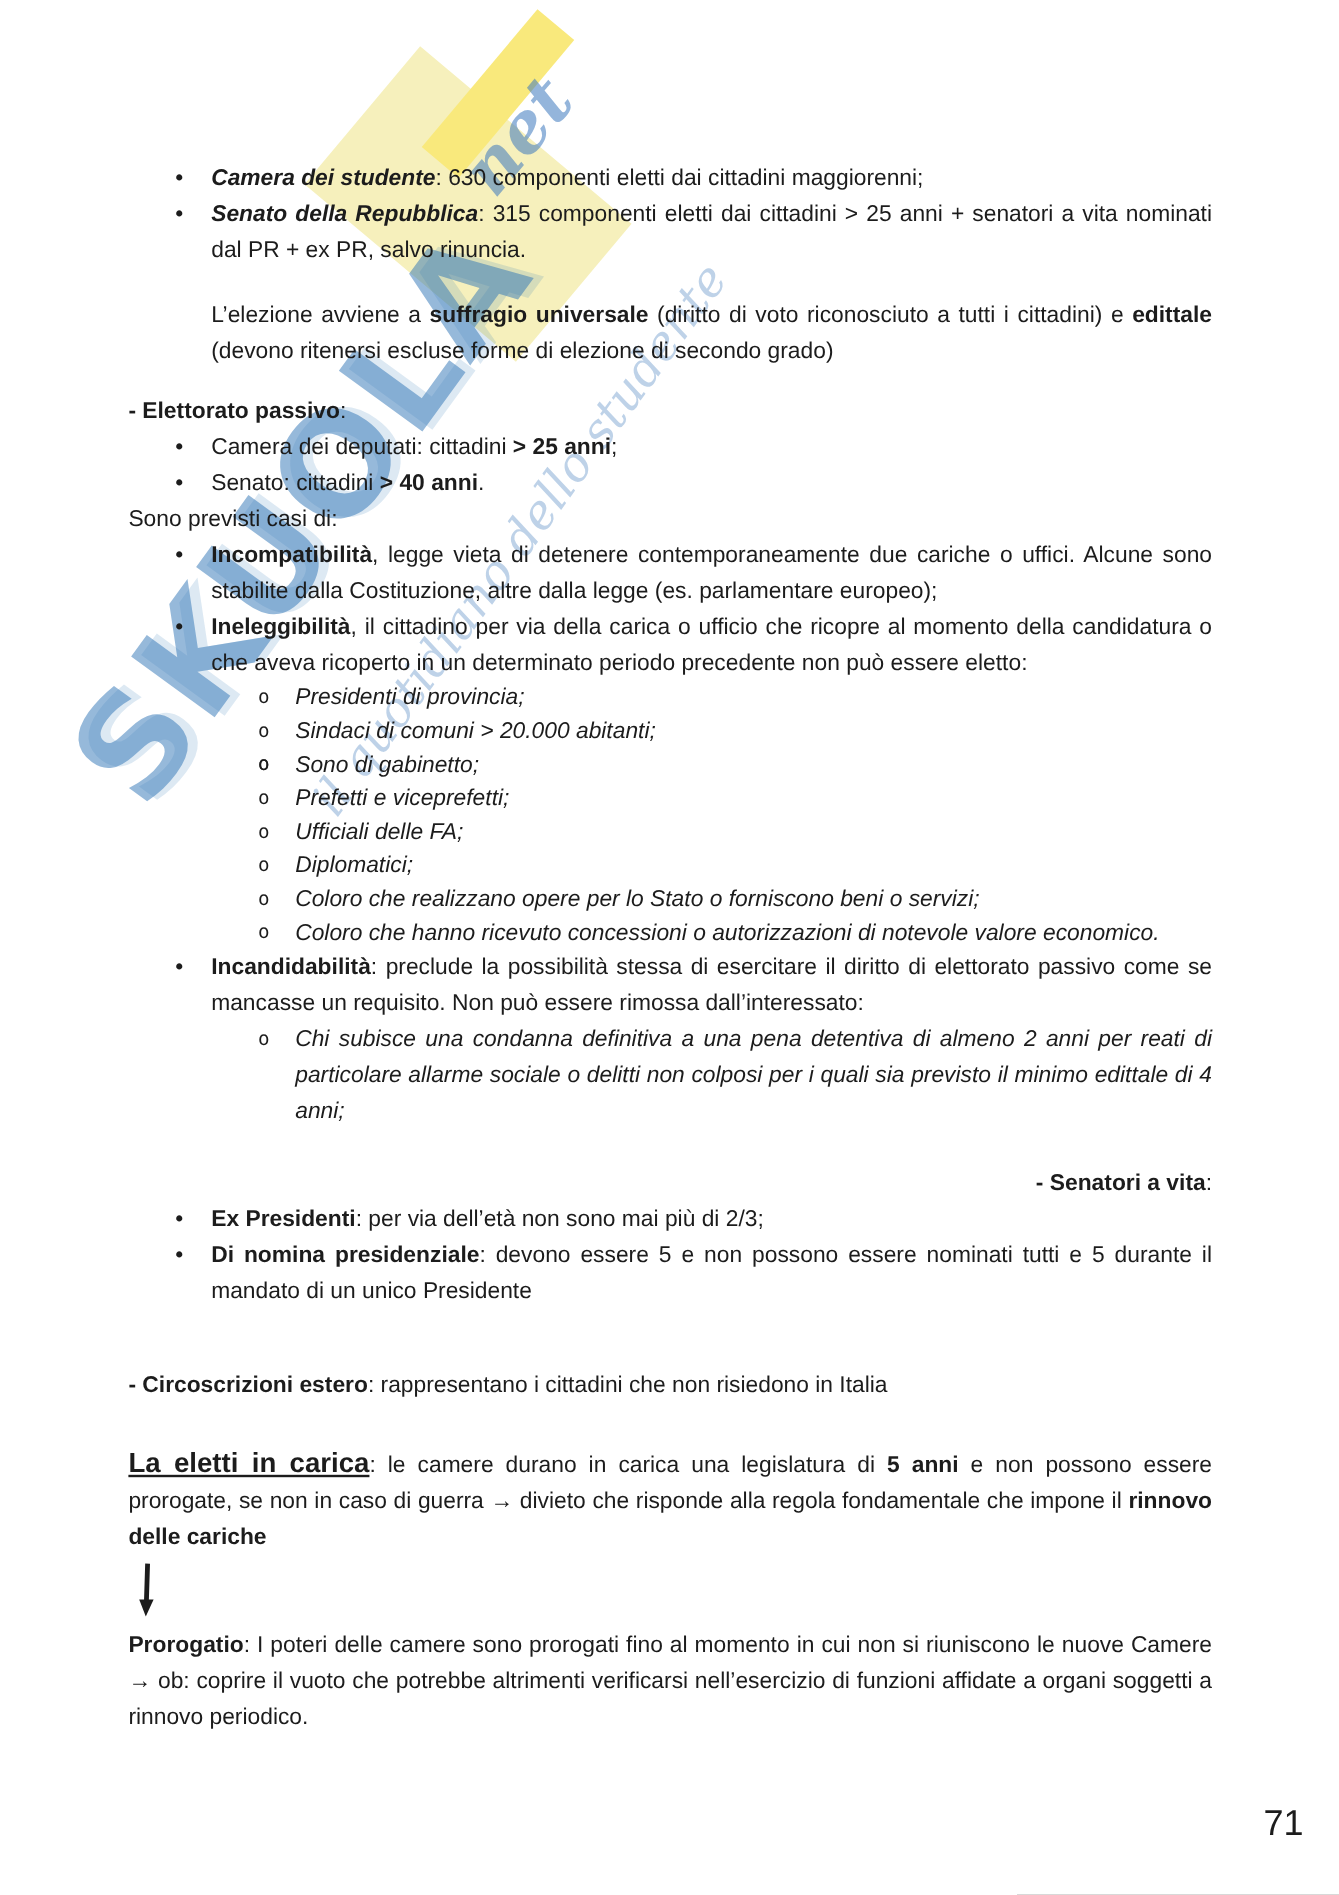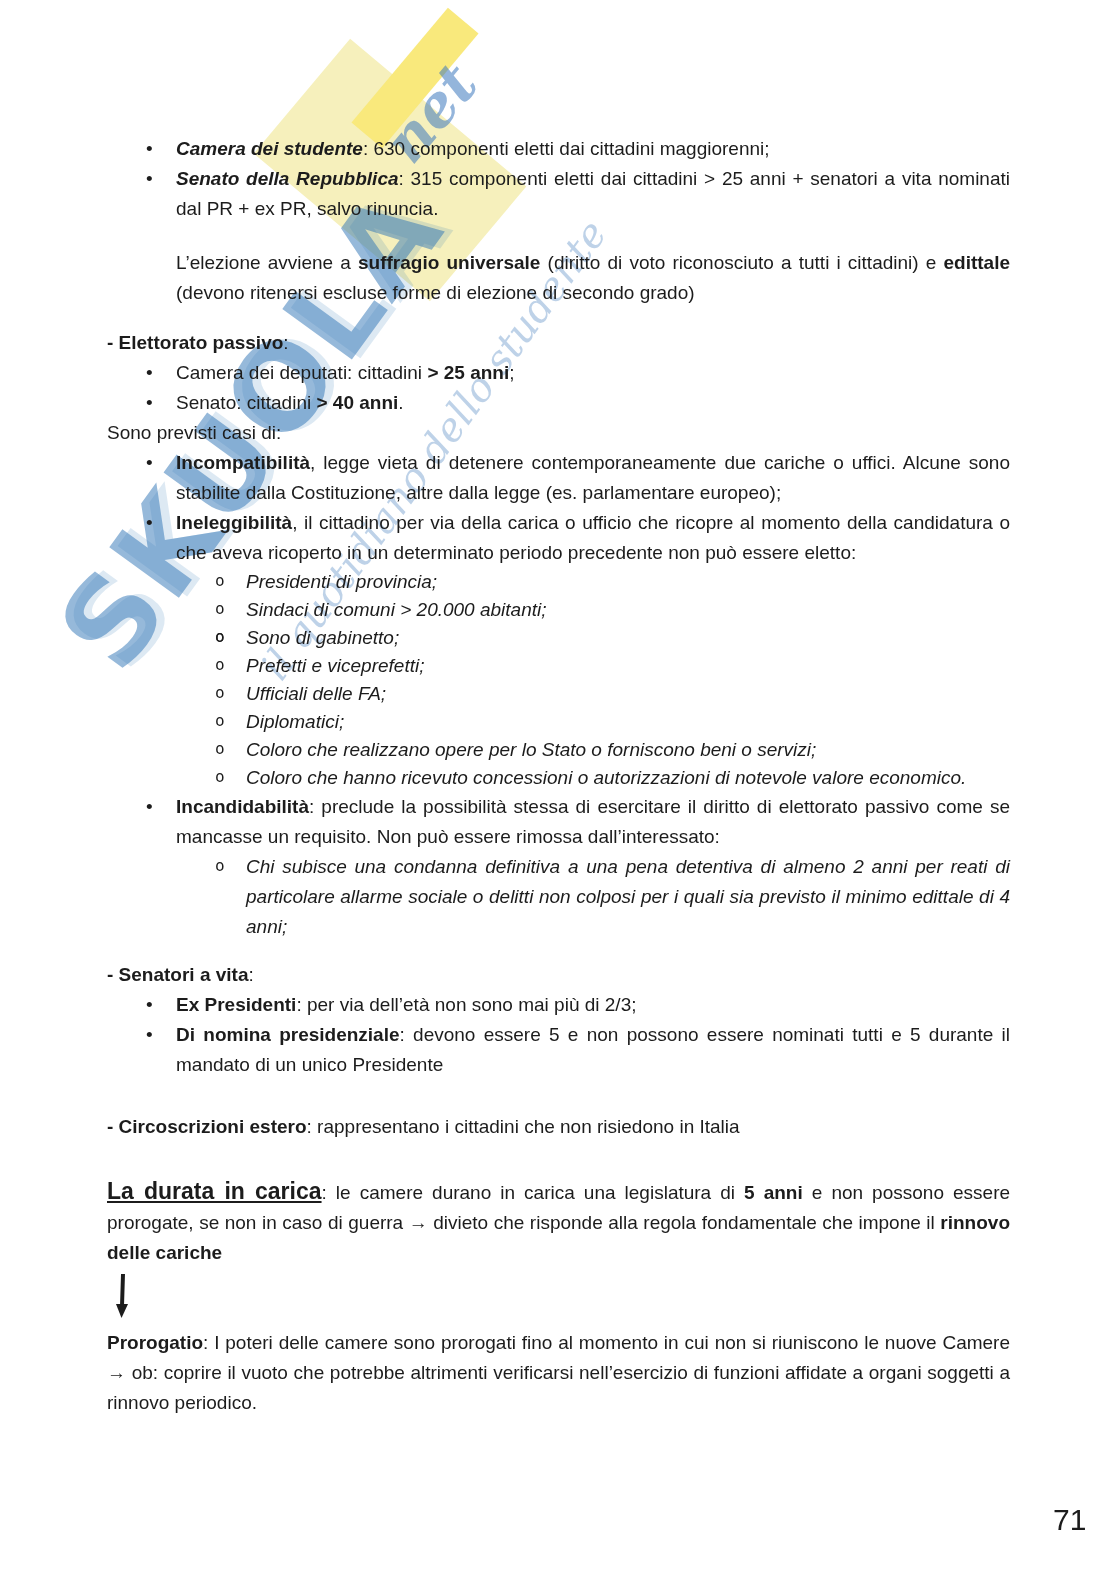--- a/index.html
+++ b/index.html
@@ -90,25 +90,25 @@
       <div class="para b2"><span class="marker m-circle">o</span><span>Sindaci di comuni &gt; 20.000 abitanti;</span></div>
       <div class="para b2"><span class="marker m-circle">o</span></div>
       <div class="para b2"><span class="marker m-circle">o</span><span>Sono di gabinetto;</span></div>
       <div class="para b2"><span class="marker m-circle">o</span><span>Prefetti e viceprefetti;</span></div>
       <div class="para b2"><span class="marker m-circle">o</span><span>Ufficiali delle FA;</span></div>
       <div class="para b2"><span class="marker m-circle">o</span><span>Diplomatici;</span></div>
       <div class="para b2"><span class="marker m-circle">o</span><span>Coloro che realizzano opere per lo Stato o forniscono beni o servizi;</span></div>
       <div class="para b2"><span class="marker m-circle">o</span><span>Coloro che hanno ricevuto concessioni o autorizzazioni di notevole valore economico.</span></div>
       <div class="para b1 j"><span class="marker m-disc">•</span><span class="rb">Incandidabilità</span><span>: preclude la possibilità stessa di esercitare il diritto di elettorato passivo come se mancasse un requisito. Non può essere rimossa dall’interessato:</span></div>
       <div class="para b2 j lh30"><span class="marker m-circle">o</span><span>Chi subisce una condanna definitiva a una pena detentiva di almeno 2 anni per reati di particolare allarme sociale o delitti non colposi per i quali sia previsto il minimo edittale di 4 anni;</span></div>
-      <div class="para body" style="margin-top: 18px;"><span class="rb">- Senatori a vita</span><span>:</span></div>
+      <div class="para body" style="margin-top: 30px; text-align: right;"><span class="rb">- Senatori a vita</span><span>:</span></div>
       <div class="para b1"><span class="marker m-disc">•</span><span class="rb">Ex Presidenti</span><span>: per via dell’età non sono mai più di 2/3;</span></div>
       <div class="para b1 j"><span class="marker m-disc">•</span><span class="rb">Di nomina presidenziale</span><span>: devono essere 5 e non possono essere nominati tutti e 5 durante il mandato di un unico Presidente</span></div>
-      <div class="para body" style="margin-top: 32px;"><span class="rb">- Circoscrizioni estero</span><span>: rappresentano i cittadini che non risiedono in Italia</span></div>
-      <div class="para body j" style="margin-top: 34px;"><span class="rb ru rbig">La durata in carica</span><span>: le camere durano in carica una legislatura di </span><span class="rb">5 anni</span><span> e non possono essere prorogate, se non in caso di guerra → divieto che risponde alla regola fondamentale che impone il </span><span class="rb">rinnovo delle cariche</span></div>
+      <div class="para body" style="margin-top: 48px;"><span class="rb">- Circoscrizioni estero</span><span>: rappresentano i cittadini che non risiedono in Italia</span></div>
+      <div class="para body j" style="margin-top: 34px;"><span class="rb ru rbig">La eletti in carica</span><span>: le camere durano in carica una legislatura di </span><span class="rb">5 anni</span><span> e non possono essere prorogate, se non in caso di guerra → divieto che risponde alla regola fondamentale che impone il </span><span class="rb">rinnovo delle cariche</span></div>
       <div class="arrow-down-wrap"><svg width="18" height="46" viewBox="0 0 18 46">
           <line x1="9" y1="1" x2="8" y2="33" stroke="#1c1c1c" stroke-width="4"></line>
           <polygon points="2,31 14,31 7.5,45" fill="#1c1c1c"></polygon>
         </svg></div>
       <div class="para body j"><span class="rb">Prorogatio</span><span>: I poteri delle camere sono prorogati fino al momento in cui non si riuniscono le nuove Camere → ob: coprire il vuoto che potrebbe altrimenti verificarsi nell’esercizio di funzioni affidate a organi soggetti a rinnovo periodico.</span></div>
     </div>
 
   <div class="page-number">71</div>
 
 </div>

